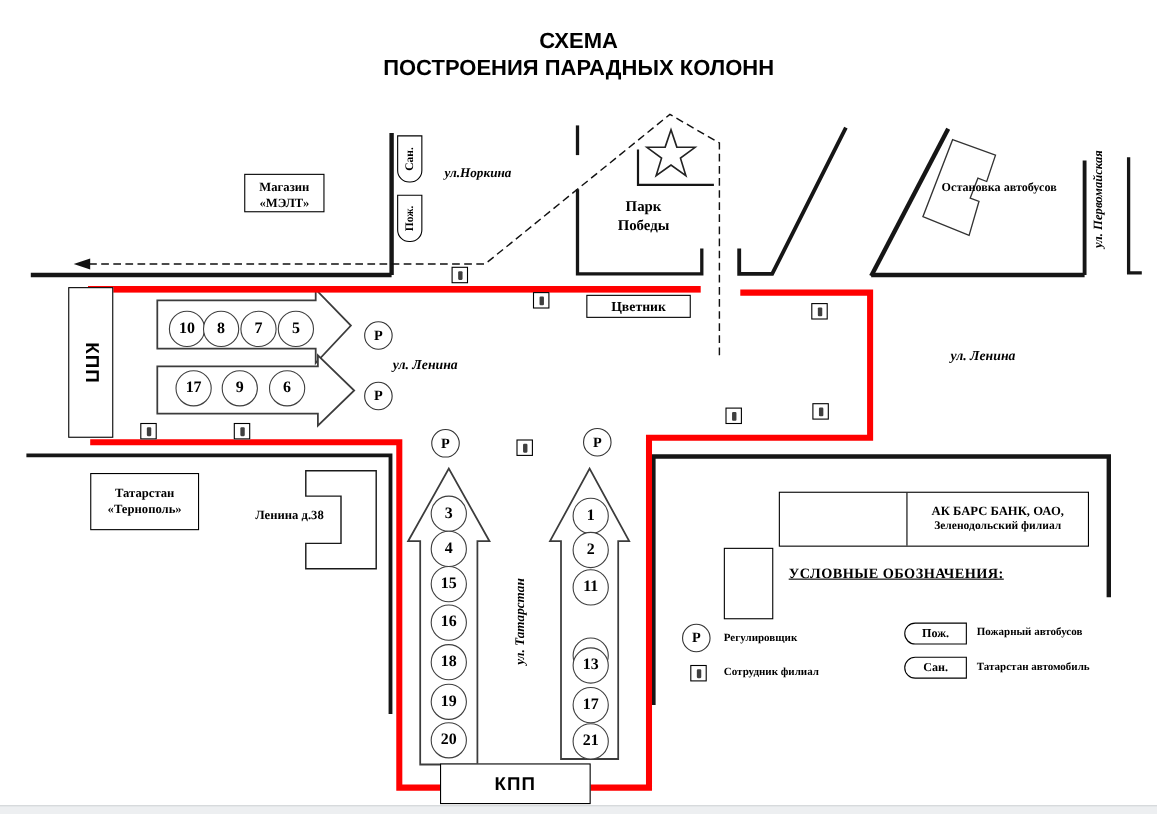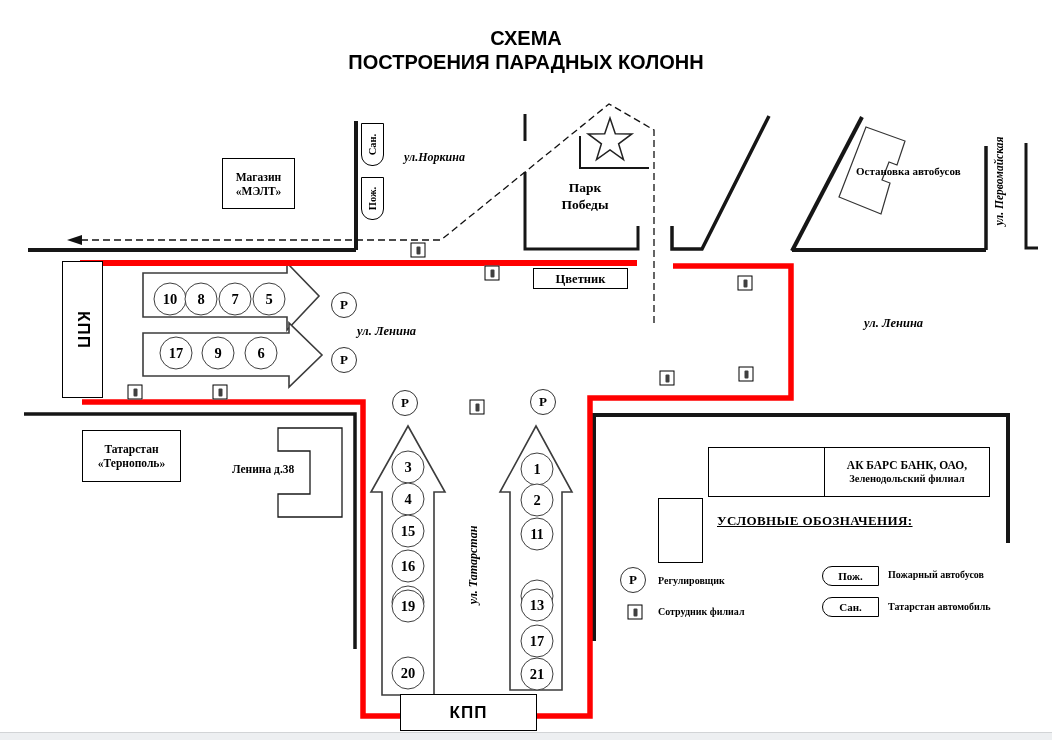--- a/index.html
+++ b/index.html
@@ -90,21 +90,21 @@
 
   <div class="route-red-div route-red" style="left: 80px; top: 260px; width: 557px; height: 5.5px; background: rgb(255, 0, 0);"></div>
 
   <div class="box" style="left:62px; top:261px; width:41px; height:137px; border-width:1.6px;">
     <span class="kpp-text" style="transform:rotate(90deg);">КПП</span>
   </div>
   <div class="box" style="left:400px; top:694px; width:137px; height:37px; border-width:1.6px;">
     <span class="kpp-text">КПП</span>
   </div>
 
-  <div class="box" style="left:222px; top:158px; width:73px; height:51px;">
+  <div class="box" style="left:222px; top:158px; width:73px; height:35px;align-items:flex-end;">
     <div class="blabel">
       <div>Магазин</div>
       <div>«МЭЛТ»</div>
     </div>
   </div>
   <div class="box" style="left:533px; top:268px; width:95px; height:21px;">
     <span class="blabel" style="font-size:12.5px;">Цветник</span>
   </div>
   <div class="box" style="left:82px; top:430px; width:99px; height:52px;">
     <div class="blabel">
@@ -148,21 +148,21 @@
 
   <div class="num-circle" style="left:176px; top:353px;">17</div>
   <div class="num-circle" style="left:218px; top:353px;">9</div>
   <div class="num-circle" style="left:261px; top:353px;">6</div>
 
   <div class="num-circle" style="left:408px; top:467px;">3</div>
   <div class="num-circle" style="left:408px; top:499px;">4</div>
   <div class="num-circle" style="left:408px; top:531px;">15</div>
   <div class="num-circle" style="left:408px; top:566px;">16</div>
   <div class="num-circle" style="left:408px; top:602px;">18</div>
-  <div class="num-circle" style="left:408px; top:606px;">19</div>
+  <div class="num-circle" style="left:408px; top:638px;">19</div>
   <div class="num-circle" style="left:408px; top:673px;">20</div>
 
   <div class="num-circle" style="left:537px; top:469px;">1</div>
   <div class="num-circle" style="left:537px; top:500px;">2</div>
   <div class="num-circle" style="left:537px; top:534px;">11</div>
   <div class="num-circle" style="left:537px; top:570px;margin-top:26px;">12</div>
   <div class="num-circle" style="left:537px; top:605px;">13</div>
   <div class="num-circle" style="left:537px; top:641px;">17</div>
   <div class="num-circle" style="left:537px; top:674px;">21</div>
 

